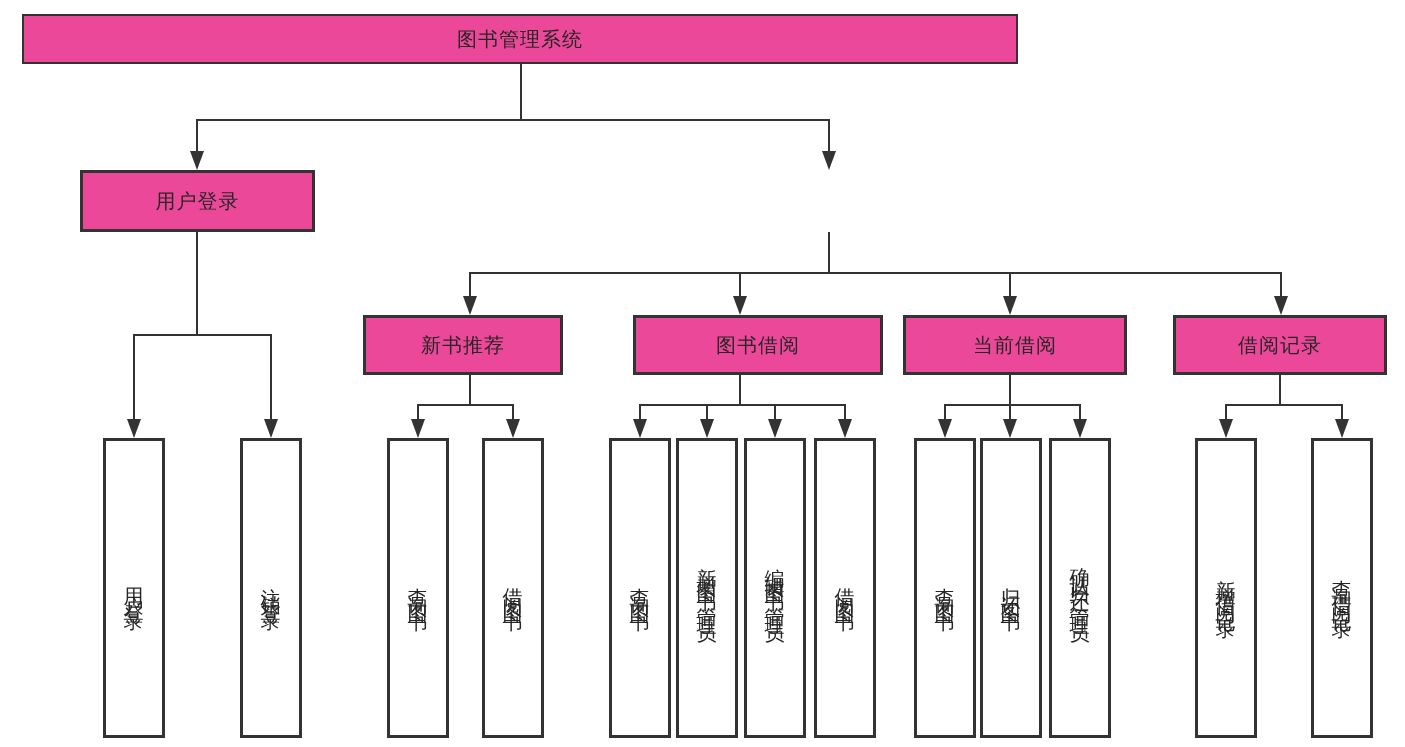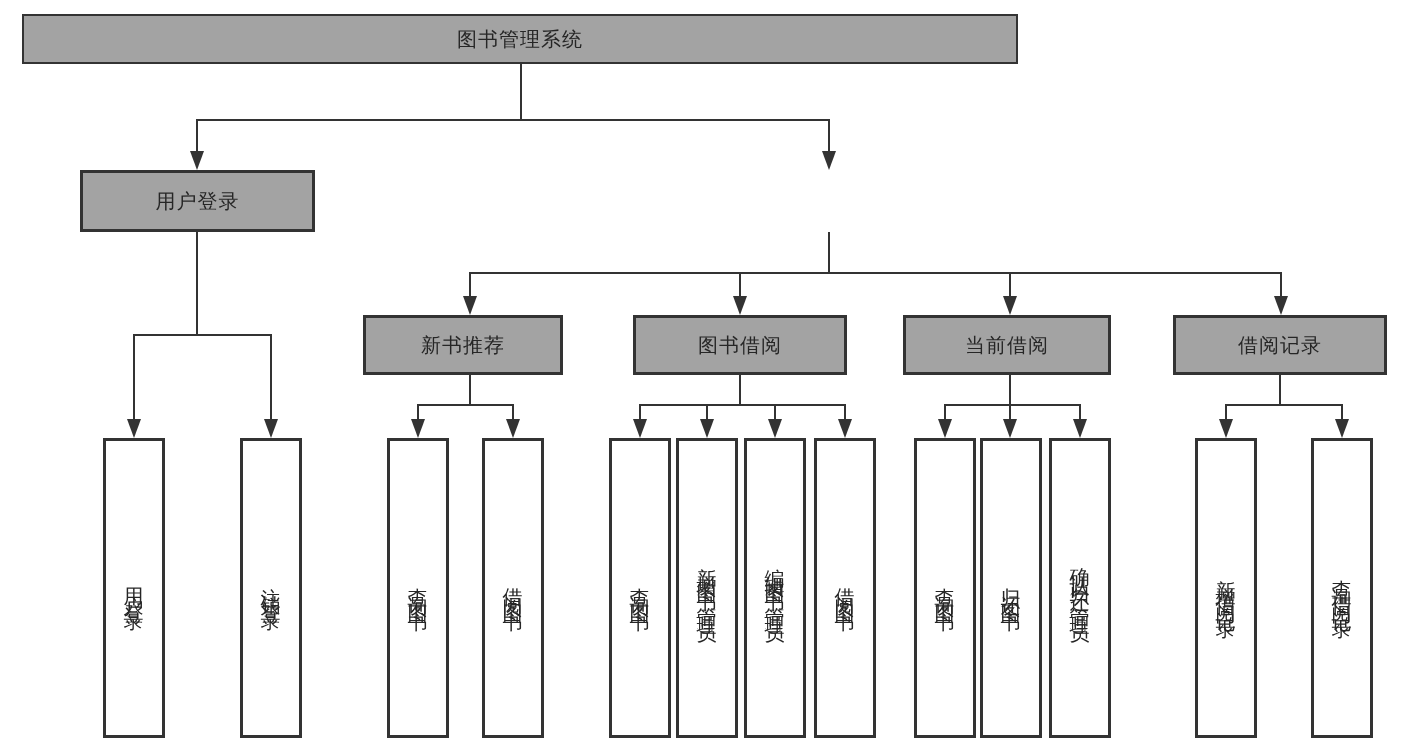--- a/index.html
+++ b/index.html
@@ -13,21 +13,21 @@
   .canvas{
     position:relative;
     width:1405px;height:747px;
     background:var(--background);
     overflow:hidden;
   }
   .connectors{position:absolute;left:0;top:0;width:1405px;height:747px;}
   .hbox{
     position:absolute;
     box-sizing:border-box;
-    background:#a3a3a3;
+    background:#ec4899;
     border:3px solid var(--line);
     display:flex;align-items:center;justify-content:center;
     font-size:20px;color:var(--text);
     letter-spacing:1px;
     z-index:2;
     text-align:center;
   }
   .hbox.root{border-width:2px;font-size:20px;}
   .leaf{
     position:absolute;
@@ -118,22 +118,22 @@
       <path d="M1219,419 L1233,419 L1226,438 Z"></path>
       <path d="M1335,419 L1349,419 L1342,438 Z"></path>
     </g>
   </svg>
 
   <div class="hbox root" style="left:22px;top:14px;width:996px;height:50px;">图书管理系统</div>
 
   <div class="hbox" style="left:80px;top:170px;width:235px;height:62px;">用户登录</div>
 
   <div class="hbox" style="left:363px;top:315px;width:200px;height:60px;">新书推荐</div>
-  <div class="hbox" style="left:633px;top:315px;width:214px;height:60px;">图书借阅</div>
-  <div class="hbox" style="left:903px;top:315px;width:208px;height:60px;">当前借阅</div>
+  <div class="hbox" style="left:633px;top:315px;width:250px;height:60px;">图书借阅</div>
+  <div class="hbox" style="left:903px;top:315px;width:224px;height:60px;">当前借阅</div>
   <div class="hbox" style="left:1173px;top:315px;width:214px;height:60px;">借阅记录</div>
 
   <div class="leaf" style="left:103px;top:438px;">
     <span>用户登录</span>
   </div>
   <div class="leaf" style="left:240px;top:438px;">
     <span>注销登录</span>
   </div>
 
   <div class="leaf" style="left:387px;top:438px;">

